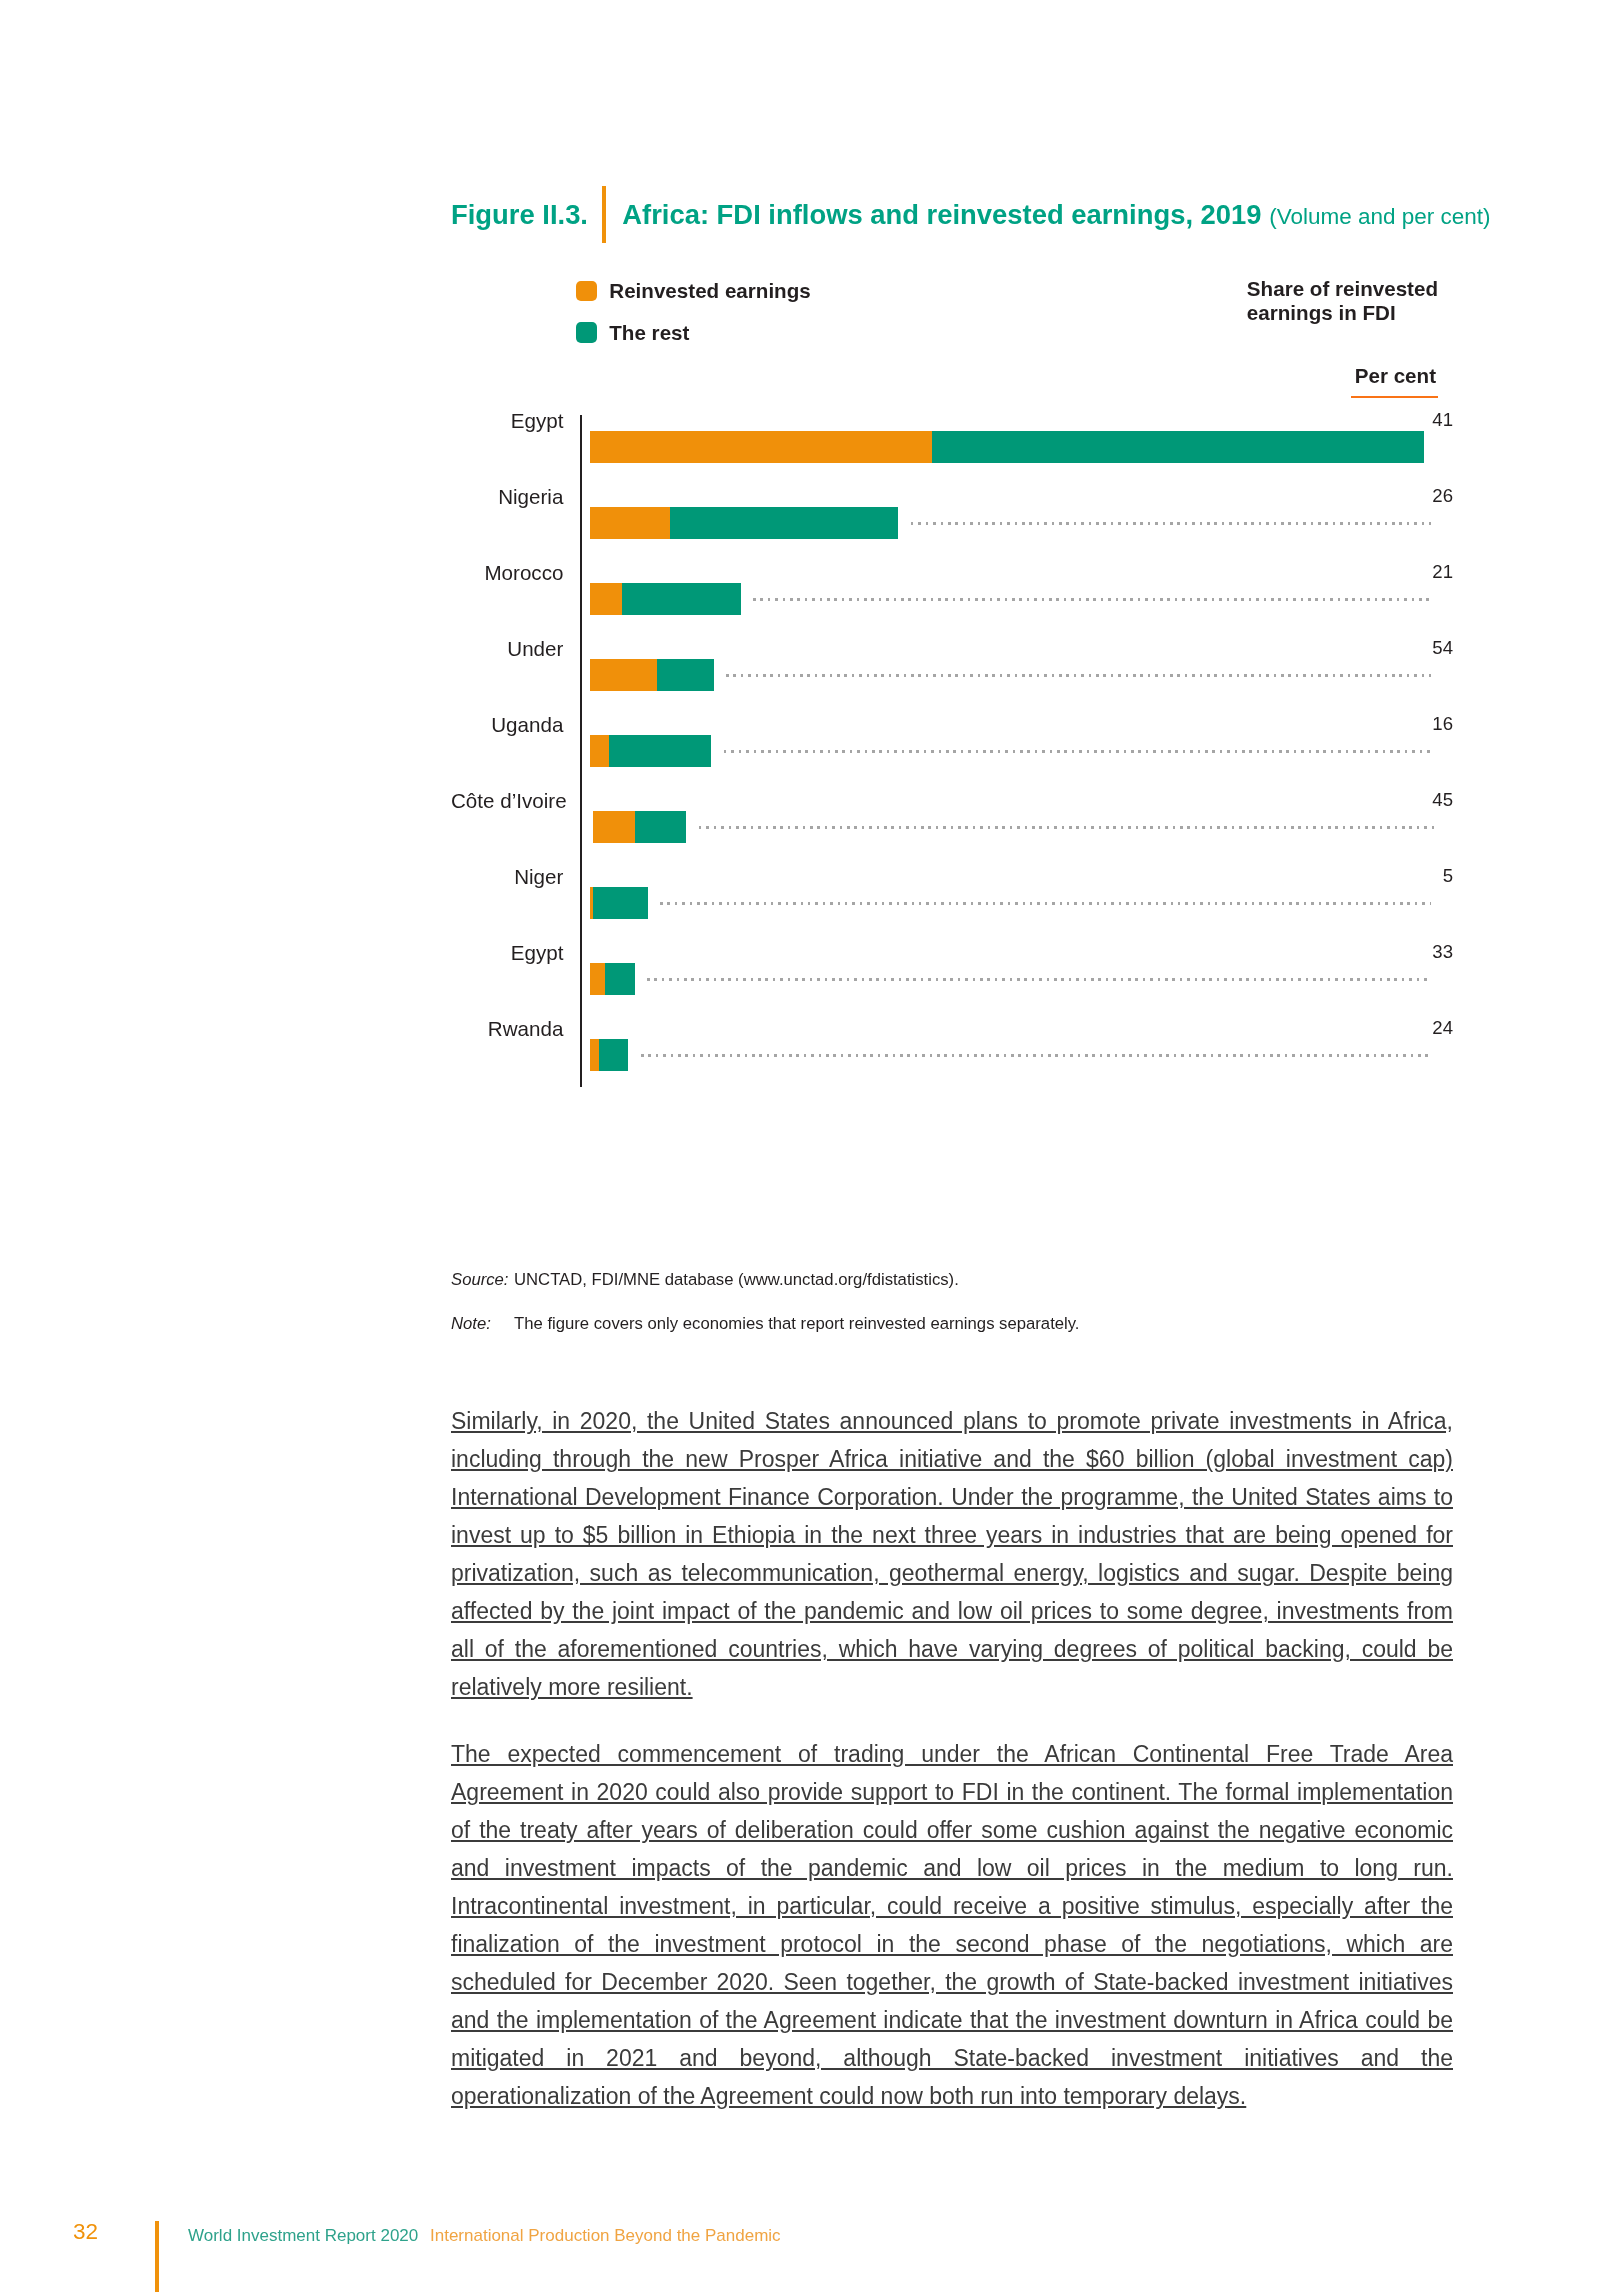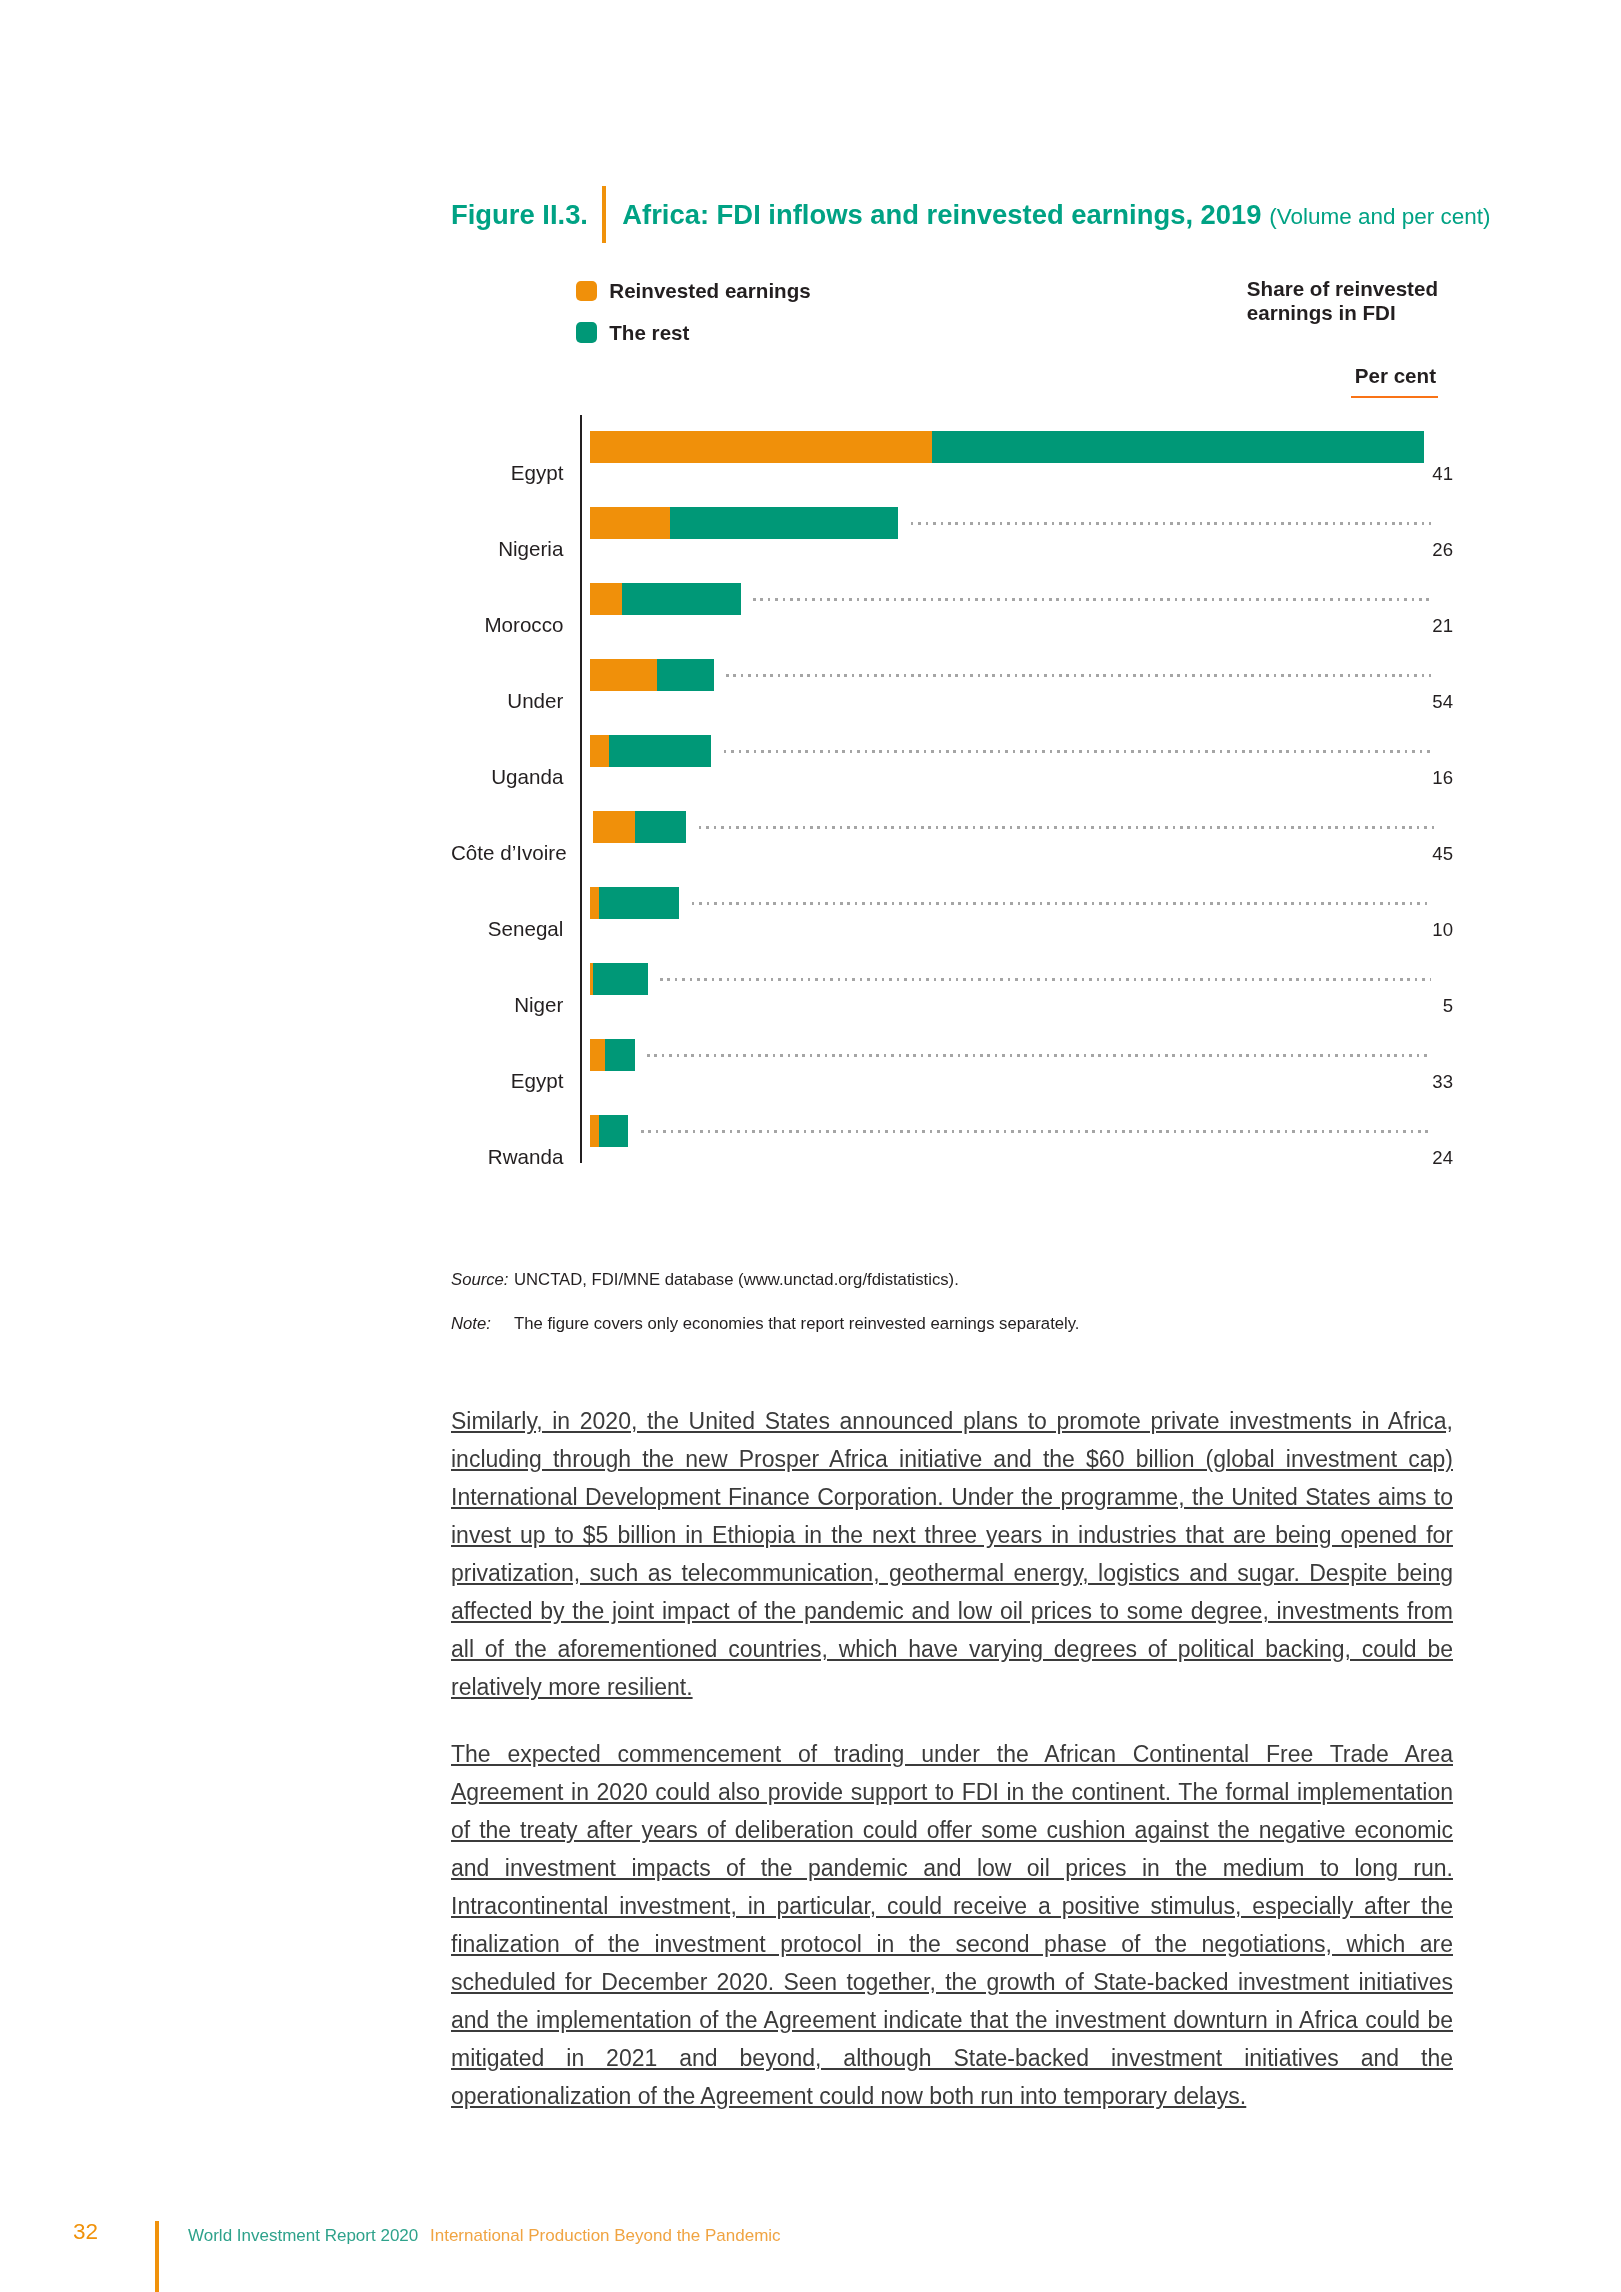--- a/index.html
+++ b/index.html
@@ -49,21 +49,21 @@
     display:inline-block; font-size:20.6px; font-weight:bold; color:#231f20;
     border-bottom:2px solid #f97316; padding:0 2px 7.8px 3.9px;
   }
 
   
   .chart-area { position:absolute; left:451px; top:409px; width:1002px; }
   .axis-line {
     position:absolute; left:129px; top:5.9px; bottom:5.9px; width:2px;
     background:#231f20;
   }
-  .chart-row { display:flex; align-items:flex-end; height:76px;gap:13px; }
+  .chart-row { display:flex; align-items:flex-start; height:76px;gap:13px; }
   .row-label {
     width:129px; padding-right:13.7px; text-align:right;
     font-size:20.6px; color:#231f20; white-space:nowrap;
   }
   .row-track { position:relative; width:841px; height:76px; }
   .bar {
     position:absolute; left:0; top:50%; transform:translateY(-50%);
     height:32px; display:flex;
   }
   .seg { height:100%; }
@@ -204,31 +204,20 @@
           <div class="row-track">
             <div class="bar">
               <div class="seg" style="width: 42px; background: rgb(240, 144, 10);"></div>
               <div class="seg" style="width: 51px; background: rgb(0, 152, 119);"></div>
             </div>
             <div class="leader" style="left: 106px; width: 735px;"></div>
           </div>
           <div class="row-value">45</div>
         </div>
         <div class="chart-row">
-          <div class="row-label">Senegal</div>
-          <div class="row-track">
-            <div class="bar">
-              <div class="seg" style="width: 9px; background: rgb(240, 144, 10);"></div>
-              <div class="seg" style="width: 80px; background: rgb(0, 152, 119);"></div>
-            </div>
-            <div class="leader" style="left: 102px; width: 739px;"></div>
-          </div>
-          <div class="row-value">10</div>
-        </div>
-        <div class="chart-row">
           <div class="row-label">Niger</div>
           <div class="row-track">
             <div class="bar">
               <div class="seg" style="width: 2.8px; background: rgb(240, 144, 10);"></div>
               <div class="seg" style="width: 55px; background: rgb(0, 152, 119);"></div>
             </div>
             <div class="leader" style="left: 70px; width: 771px;"></div>
           </div>
           <div class="row-value">5</div>
         </div>

